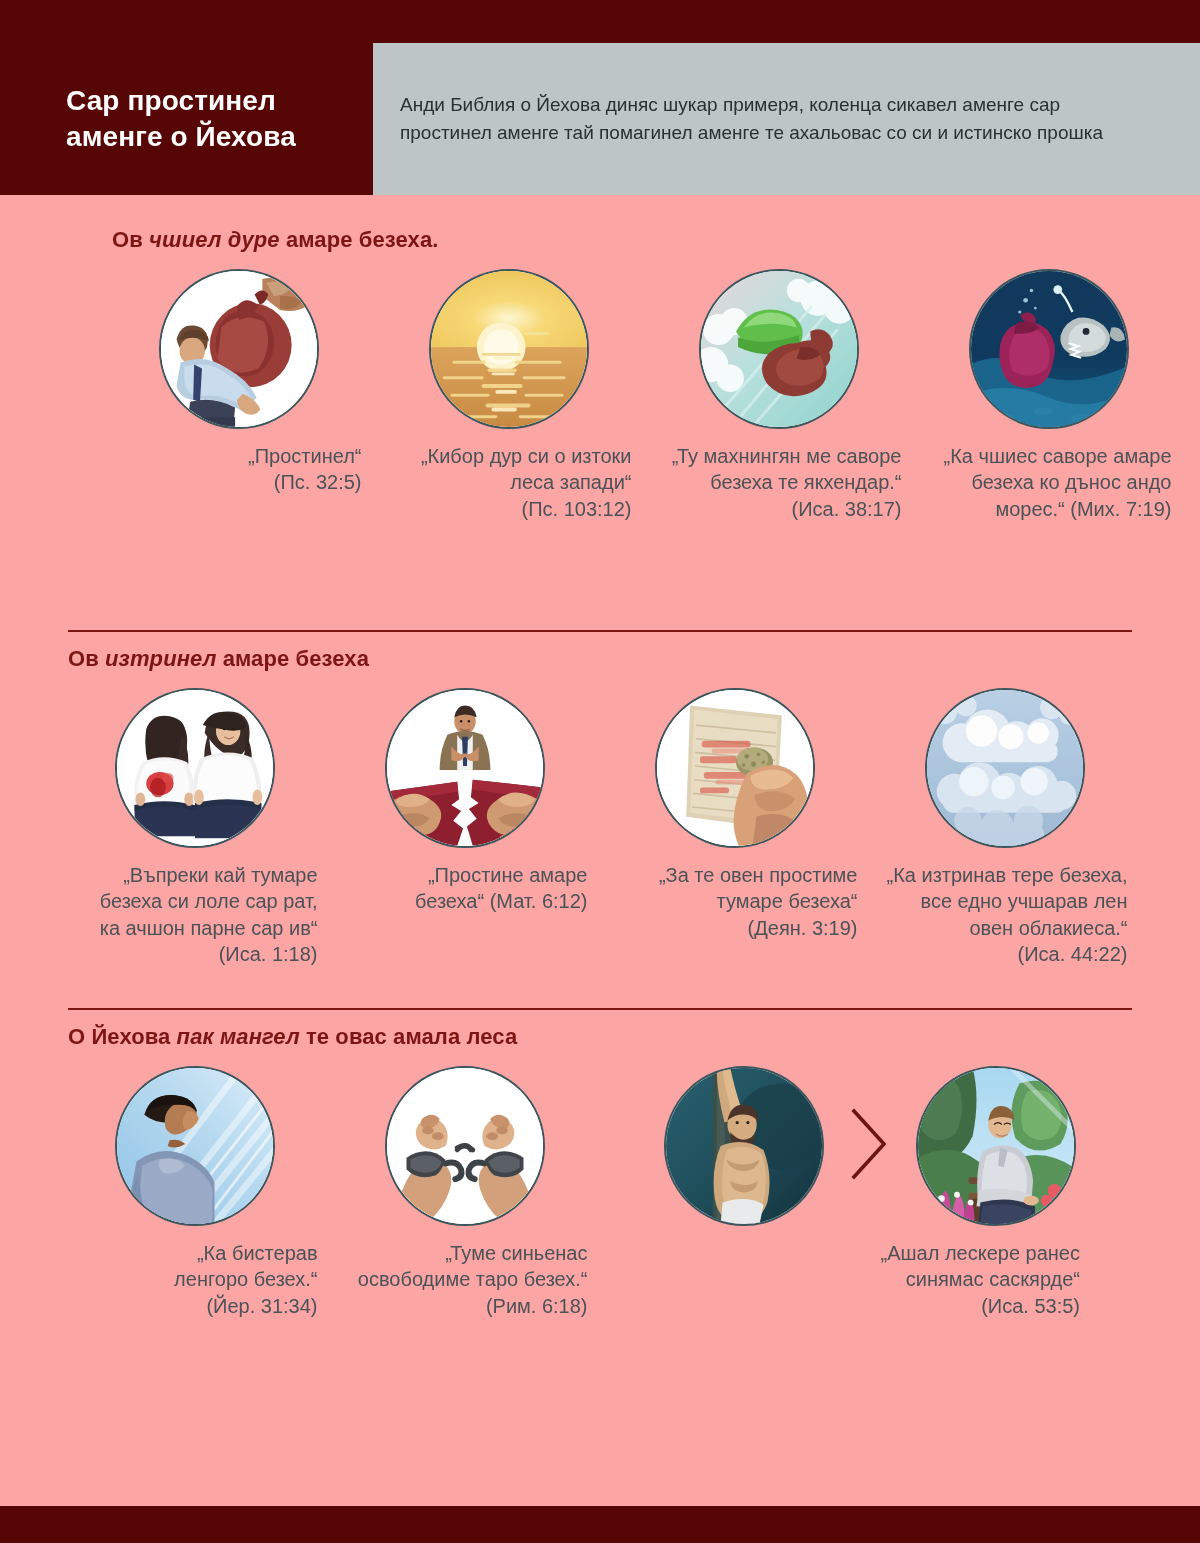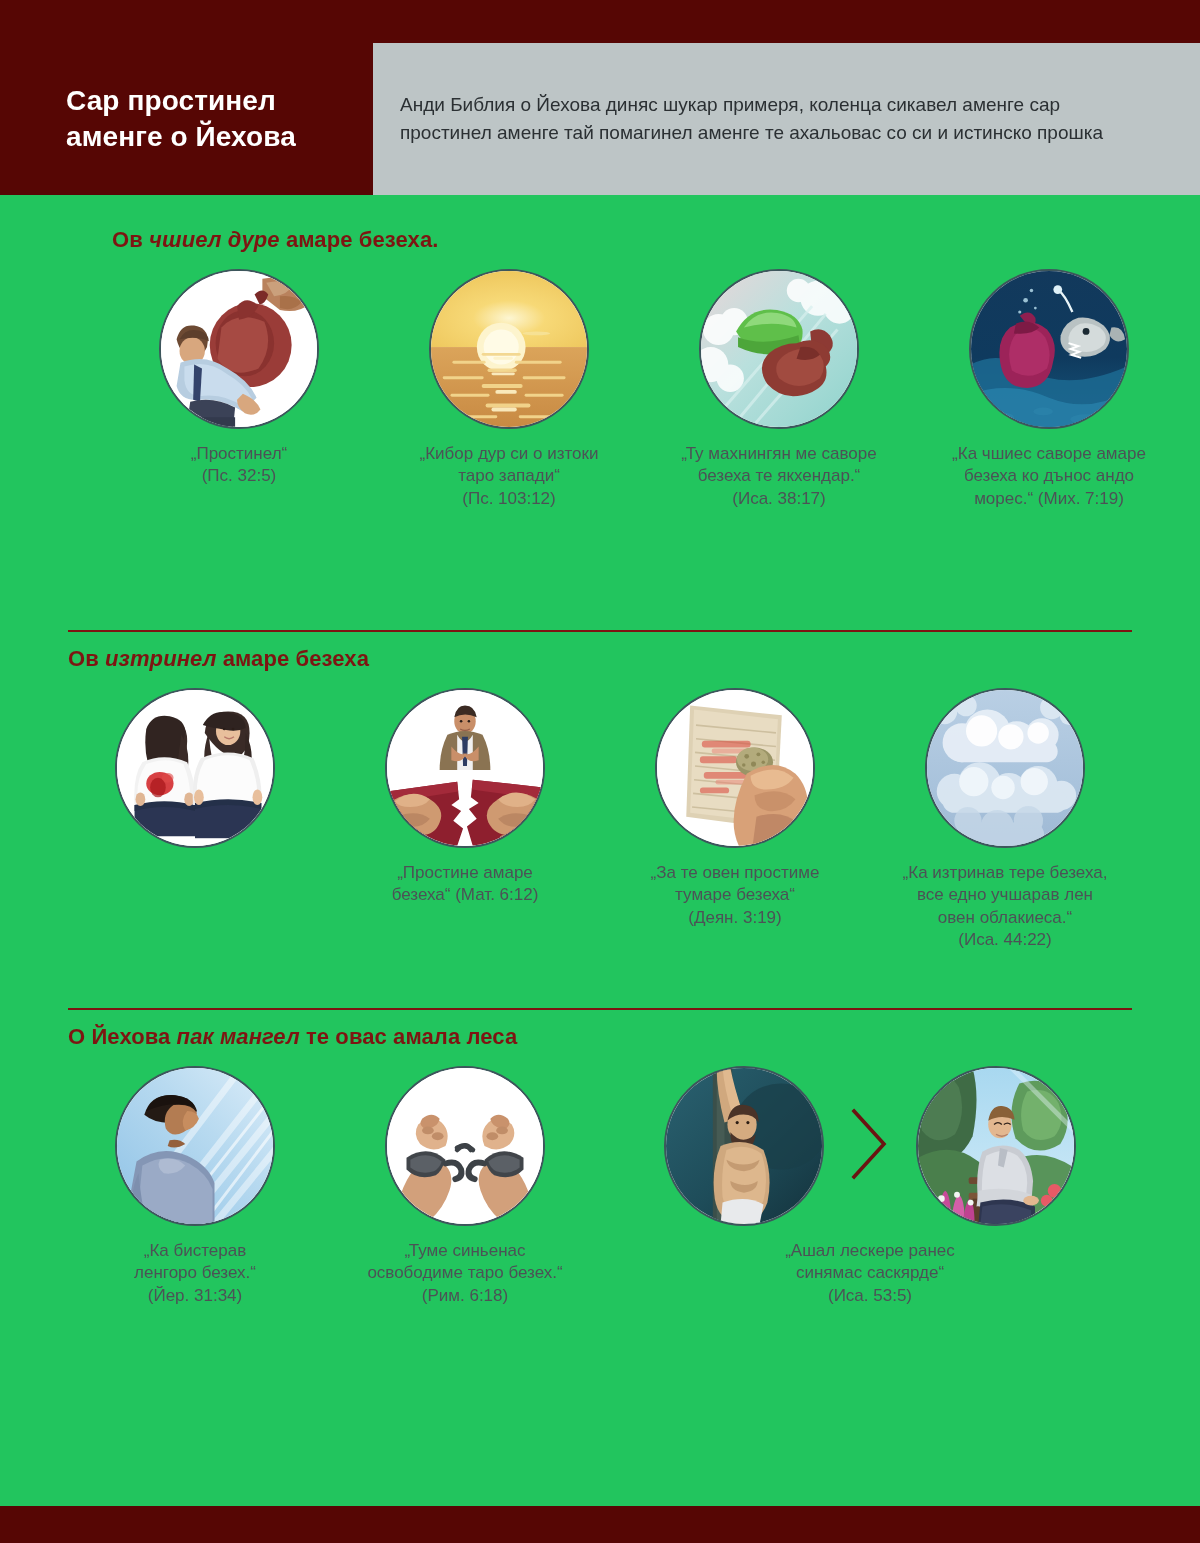--- a/index.html
+++ b/index.html
@@ -6,21 +6,21 @@
   html, body {
     width: 1200px;
     height: 1543px;
     background: #ffffff;
     font-family: "Liberation Sans", sans-serif;
   }
   #page {
     position: relative;
     width: 1200px;
     height: 1543px;
-    background: #22c55e;
+    background: #fca5a5;
     overflow: hidden;
   }
 
   
   .topstrip {
     position: absolute; left: 0; top: 0;
     width: 1200px; height: 43px;
     background: #560604;
   }
   .header {
@@ -93,24 +93,24 @@
     width: 160px; height: 160px;
     border-radius: 50%;
     border: 2px solid #3d565c;
     overflow: hidden;
     position: relative;
     background: #ffffff;
     flex: none;
   }
   .caption {
     margin-top: 14px;
-    font-size: 17px;
+    font-size: 20px;
     line-height: 1.32;
     color: #4c5256;
-    text-align: center;
+    text-align: right;
     width: 245px;
     white-space: pre-line;
   }
   .pairwrap {
     display: flex;
     align-items: center;
     justify-content: center;
     gap: 26px;
   }
   .chevron { flex: none; }
@@ -218,21 +218,21 @@
             </g>
             <g fill="#fdf2c8" opacity=".9">
               <rect x="64" y="88" width="20" height="3" rx="1.5"></rect>
               <rect x="62" y="104" width="24" height="3" rx="1.5"></rect>
               <rect x="66" y="122" width="22" height="4" rx="2"></rect>
               <rect x="62" y="140" width="26" height="4" rx="2"></rect>
             </g>
           </svg>
         </div>
         <div class="caption">„Кибор дур си о изтоки
-таро запади“
+леса запади“
 (Пс. 103:12)</div>
       </div>
 
       <div class="card">
         <div class="circle">
           <svg class="ill" viewBox="0 0 160 160">
             <defs>
               <linearGradient id="skyb" x1="0" y1="0" x2="1" y2="1">
                 <stop offset="0%" stop-color="#e9d6d9"></stop>
                 <stop offset="45%" stop-color="#b9e0dd"></stop>
@@ -355,20 +355,24 @@
             <circle cx="119" cy="40" r="1.4" fill="#2a1d18"></circle>
             <path d="M110 48 q5 4 10 0" fill="none" stroke="#b9796a" stroke-width="1.4"></path>
             <path d="M86 70 q28 -12 54 0 q10 24 8 48 l-70 0 q-2 -32 8 -48 Z" fill="#efefef"></path>
             <path d="M90 72 q24 -10 46 0 q9 20 8 44 l-62 0 q-2 -28 8 -44 Z" fill="#fcfcfc"></path>
             <rect x="80" y="116" width="68" height="36" fill="#2b3553"></rect>
             <path d="M80 116 q34 -8 68 0 l0 6 q-34 -8 -68 0 Z" fill="#243049"></path>
             <ellipse cx="84" cy="110" rx="5" ry="8" fill="#e8bf9c"></ellipse>
             <ellipse cx="144" cy="110" rx="5" ry="8" fill="#e8bf9c"></ellipse>
           </svg>
         </div>
+        <div class="caption">„Въпреки кай тумаре
+безеха си лоле сар рат,
+ка ачшон парне сар ив“
+(Иса. 1:18)</div>
       </div>
 
       <div class="card">
         <div class="circle">
           <svg class="ill" viewBox="0 0 160 160">
             <rect width="160" height="160" fill="#ffffff"></rect>
 
             <ellipse cx="80" cy="32" rx="11" ry="13" fill="#c98f69"></ellipse>
             <path d="M69 28 q2 -12 11 -12 q10 0 12 12 q-12 -6 -23 0 Z" fill="#3b2b23"></path>
             <circle cx="76" cy="32" r="1.3" fill="#2a1d18"></circle>

